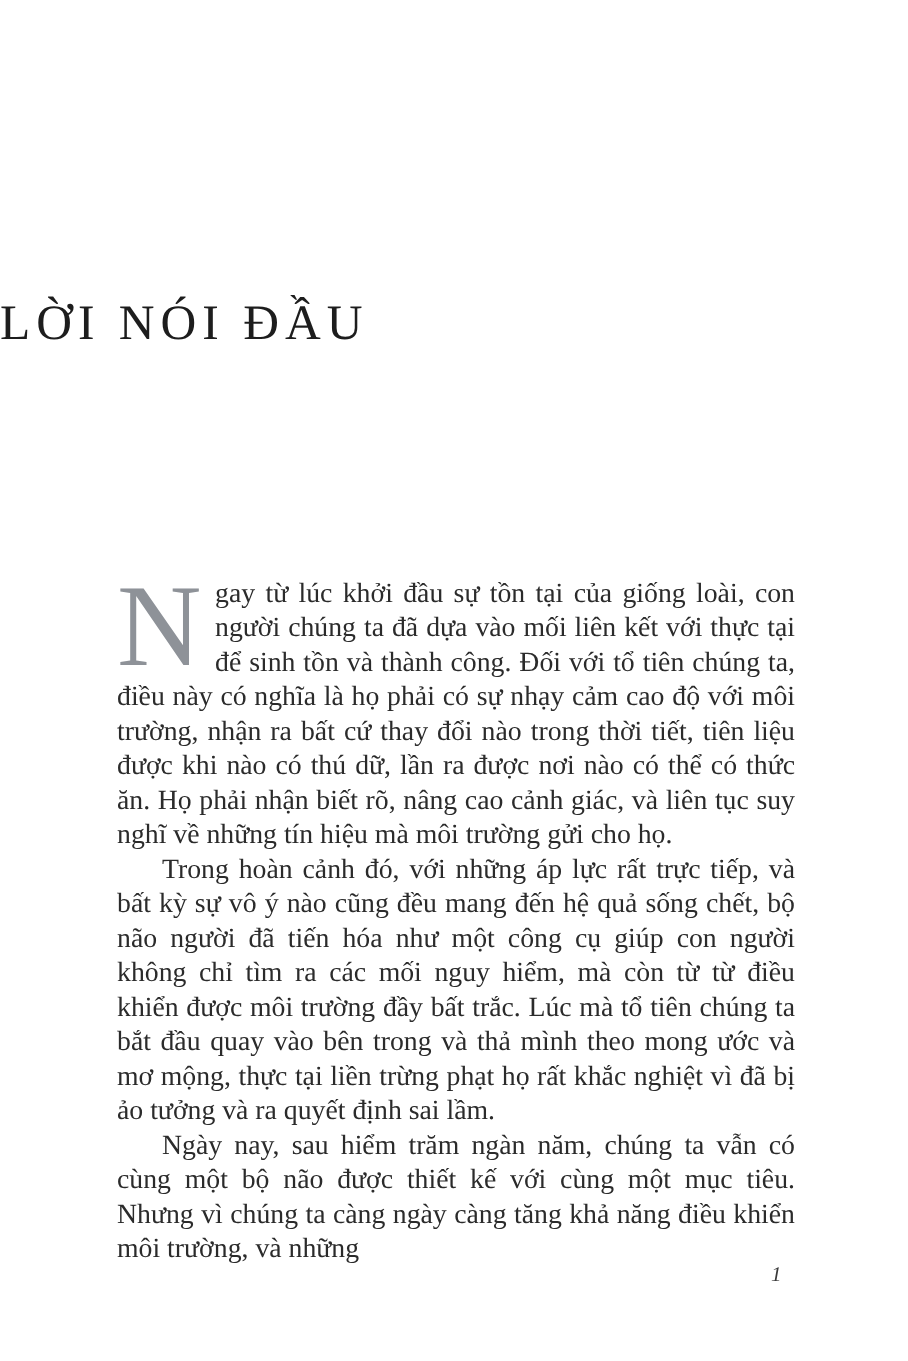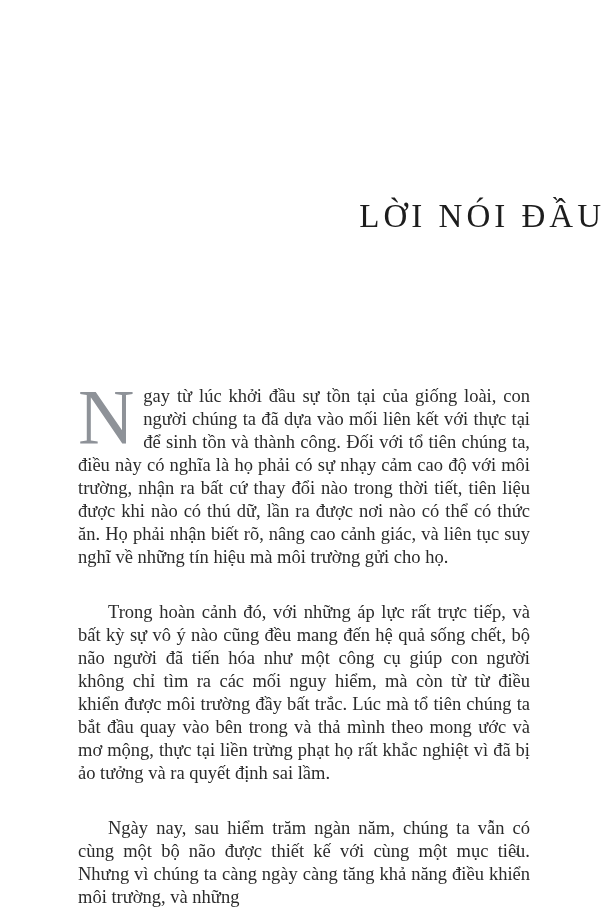--- a/index.html
+++ b/index.html
@@ -14,21 +14,21 @@
     background: #ffffff;
     font-family: "Liberation Serif", "DejaVu Serif", serif;
     overflow: hidden;
   }
   .chapter-title {
     position: absolute;
     top: 198px;
     left: 0;
     width: 100%;
     margin: 0;
-    text-align: right;
+    text-align: left;
     font-size: 33px;
     font-weight: 400;
     letter-spacing: 4px;
     color: #1d1d1d;
     white-space: nowrap;
   }
   .body-text {
     position: absolute;
     left: 78px;
     top: 385px;
@@ -38,21 +38,20 @@
     color: #2b2b2b;
     text-align: justify;
     text-justify: inter-word;
   }
   .para {
     margin: 0;
     padding: 0;
   }
   .para.indent {
     text-indent: 30px;
-    margin-top: 32px;
   }
   .dropcap {
     float: left;
     font-size: 78px;
     line-height: 60px;
     height: 66px;
     margin: 2px 9px 0 0;
     color: #8e9298;
     font-family: "Liberation Serif", "DejaVu Serif", serif;
   }

